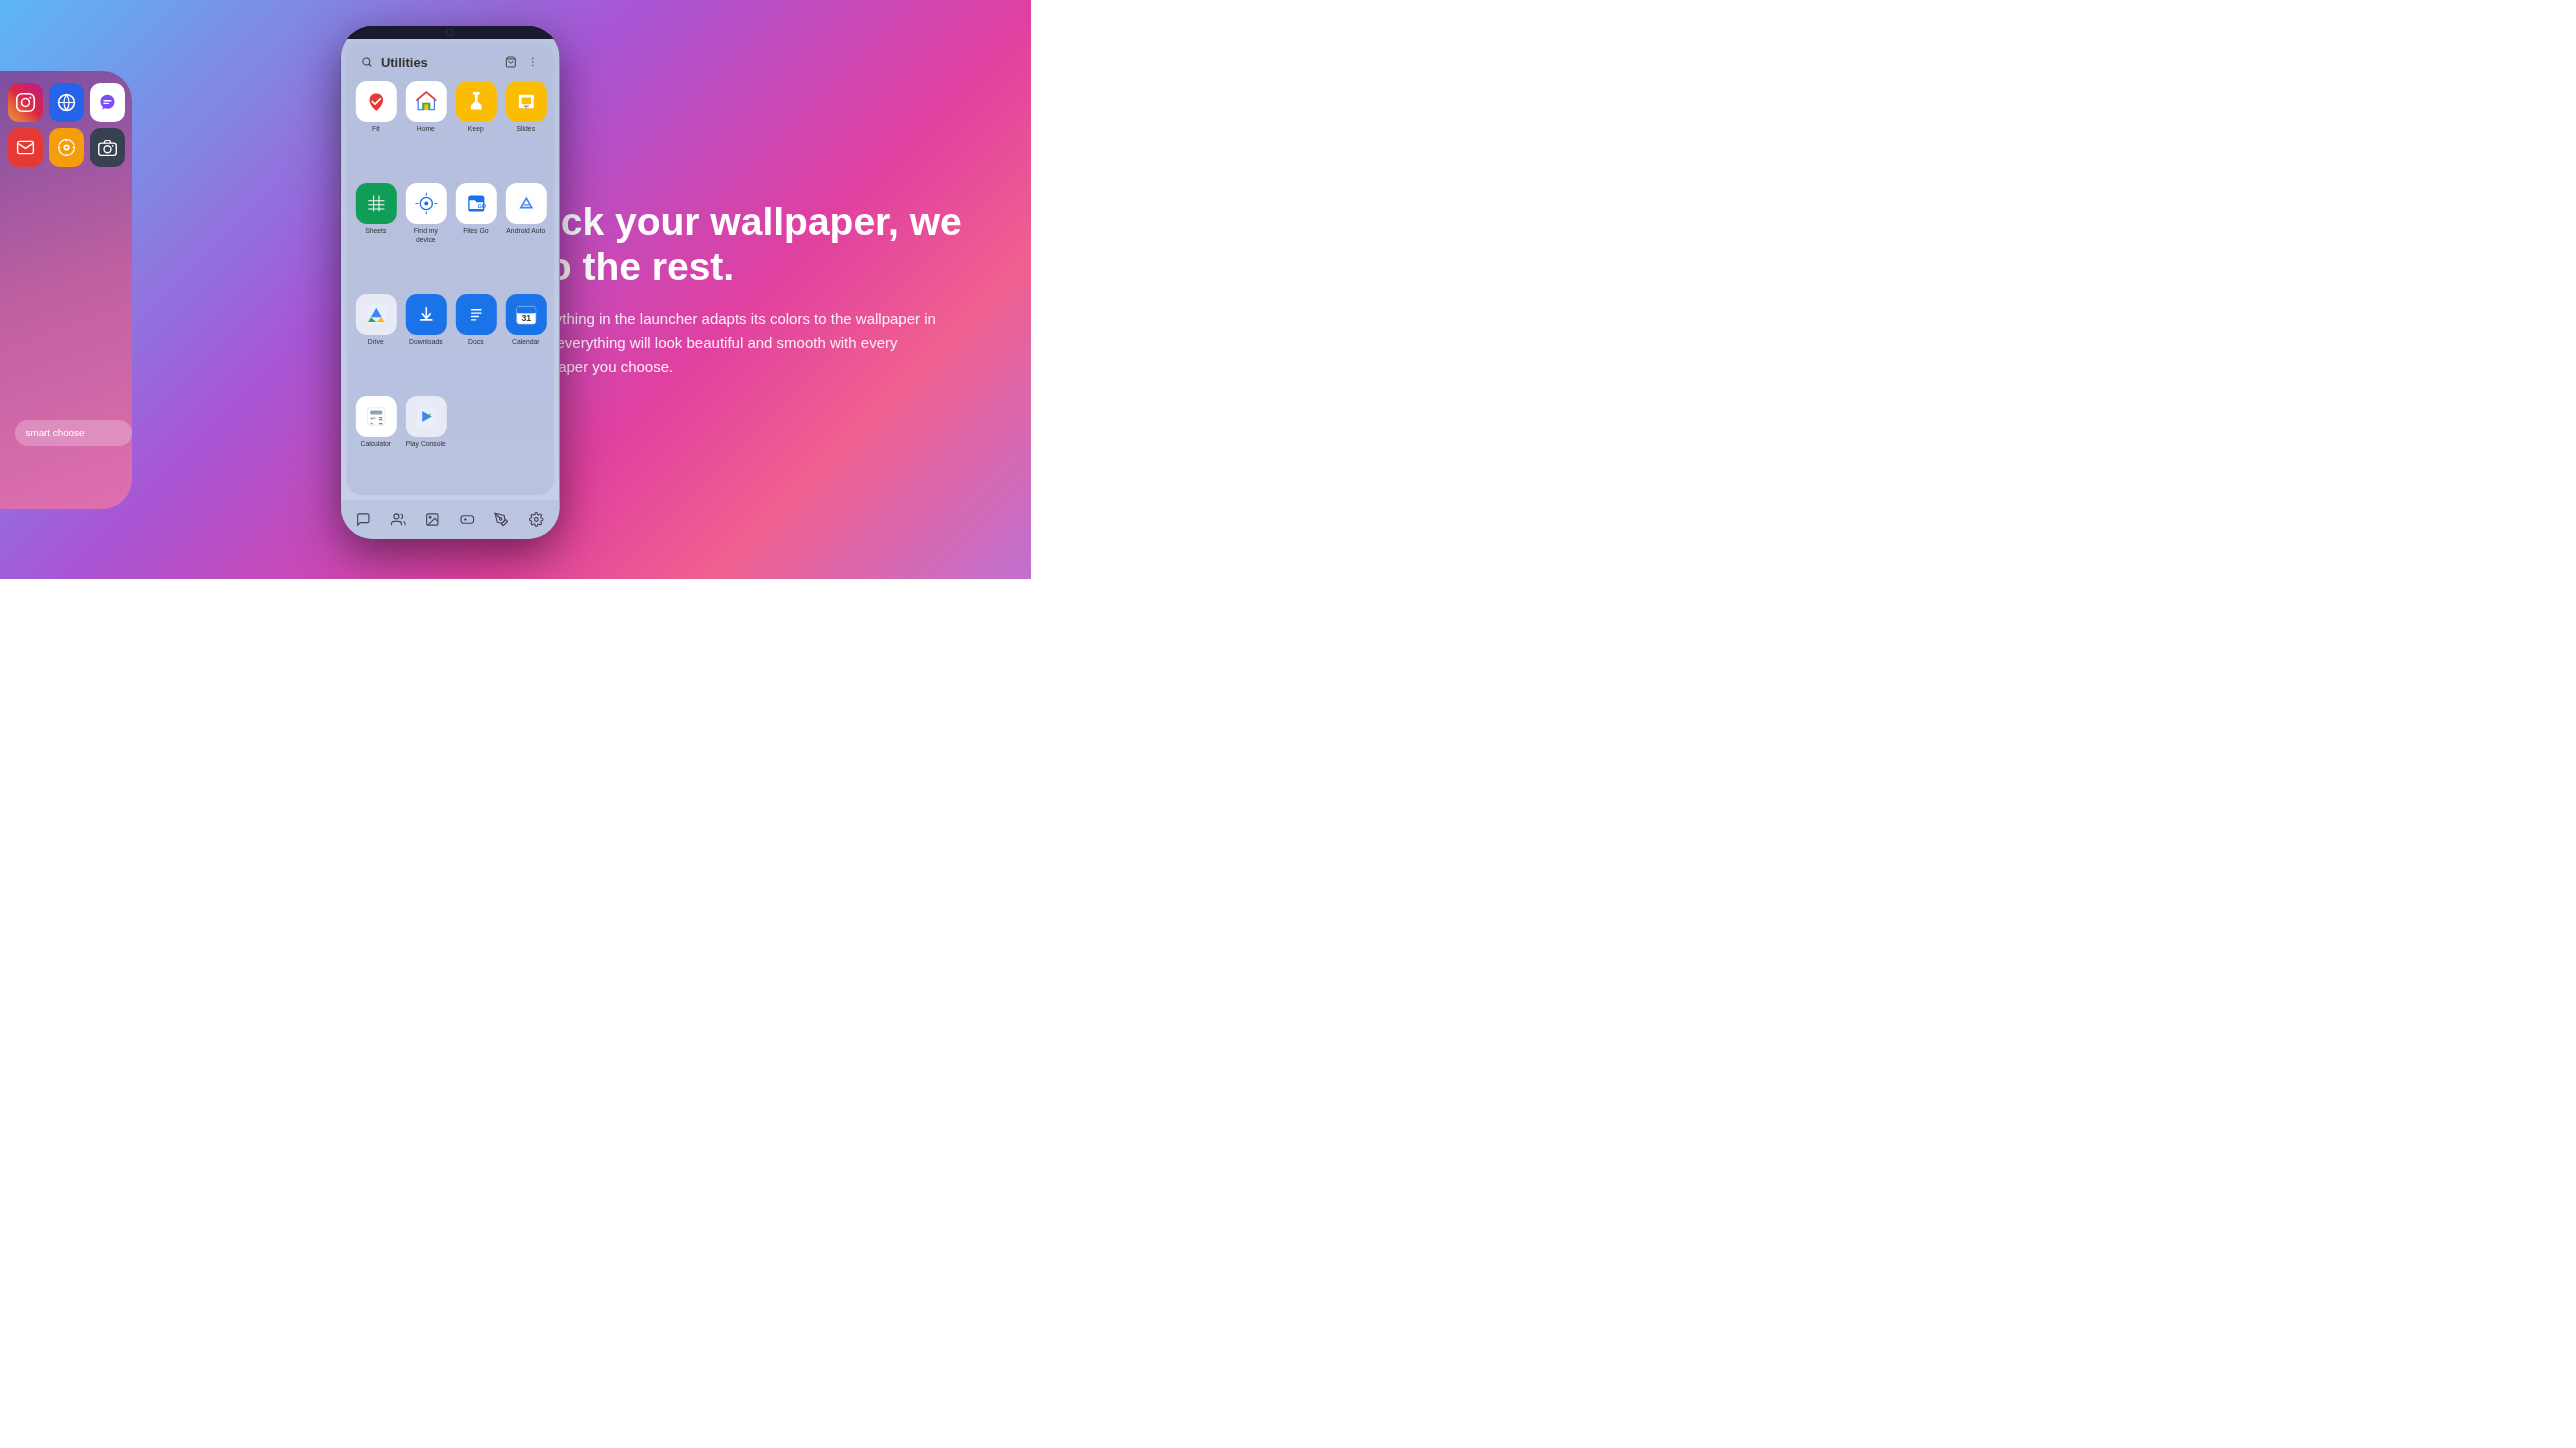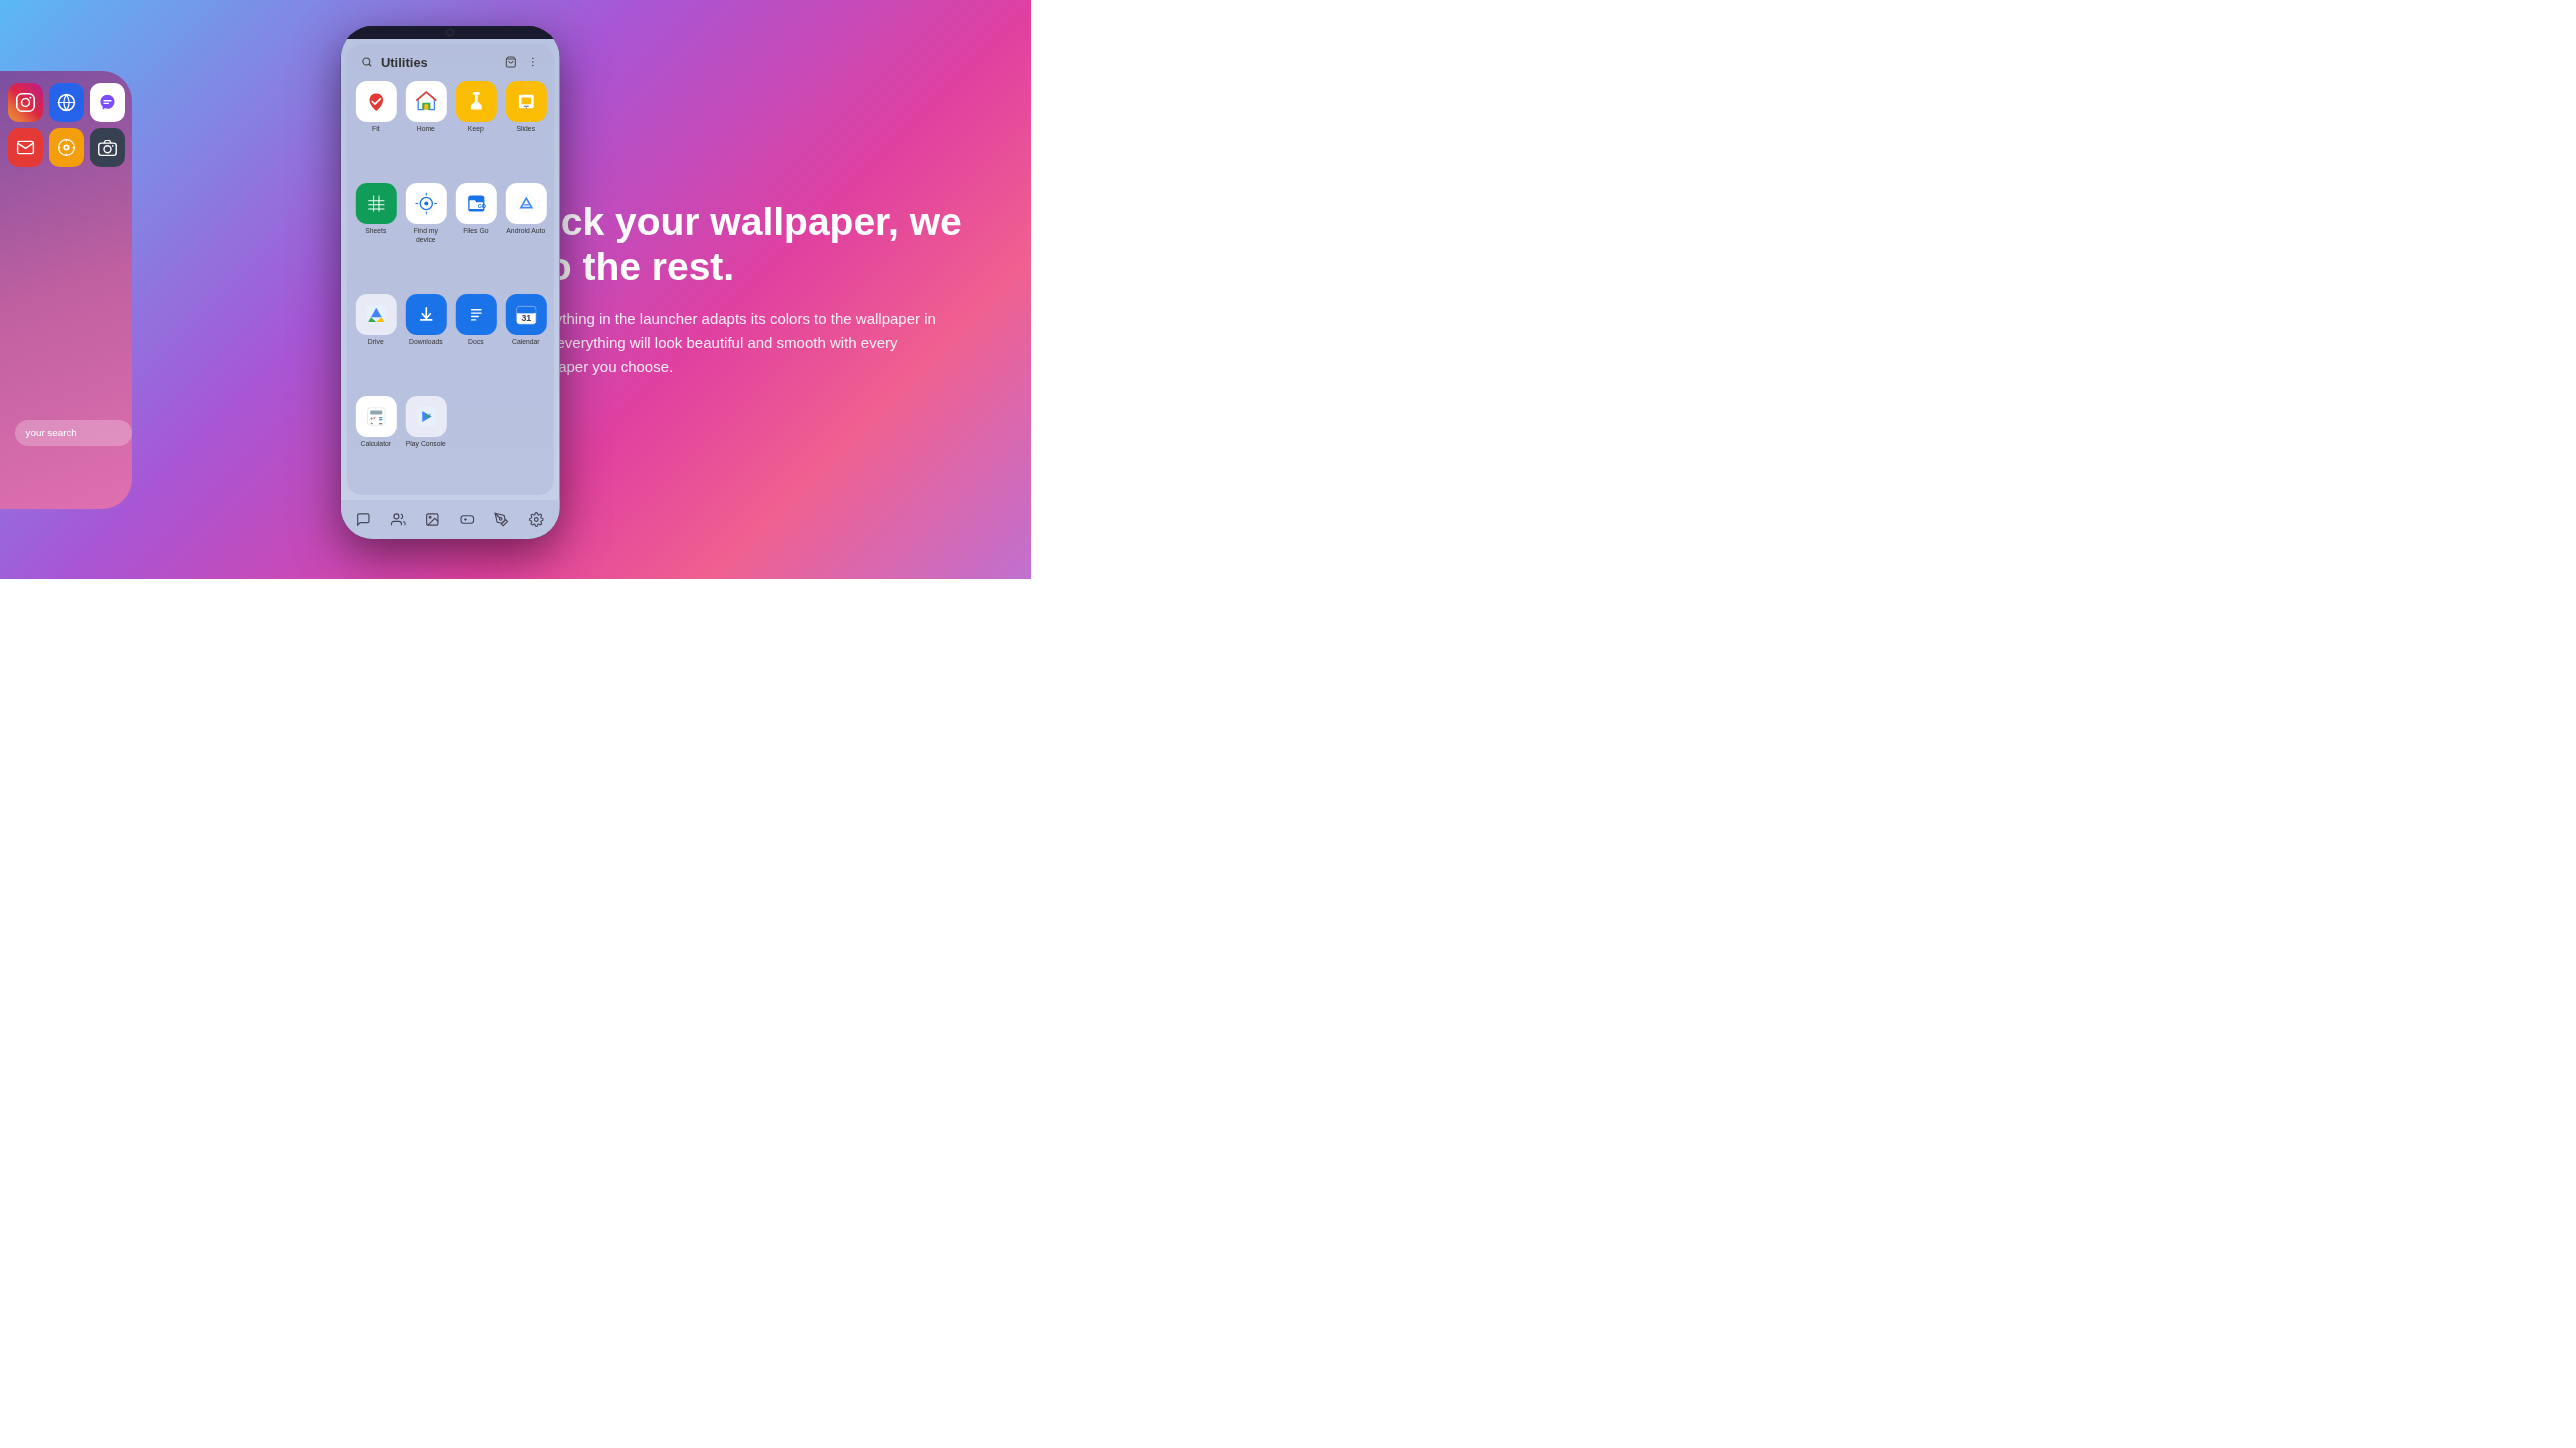--- a/index.html
+++ b/index.html
@@ -315,21 +315,21 @@
           <rect x="2" y="7" width="20" height="14" rx="3" stroke="white" stroke-width="1.6"></rect>
           <circle cx="12" cy="14" r="4" stroke="white" stroke-width="1.6"></circle>
           <path d="M8 7l1.5-3h5L16 7" stroke="white" stroke-width="1.4"></path>
           <circle cx="18" cy="10" r="1" fill="white"></circle>
         </svg>
       </div>
     </div>
 
     <div style="position:relative; margin-top: auto; padding-top: 30px;">
       <div class="smart-search">
-        <span>your search</span>
+        <span>smart choose</span>
       </div>
     </div>
   </div>
 </div>
 
 <div class="phone-main">
   <div class="phone-notch">
 
     <div style="width:7.5px;height:7.5px;background:#1a1a2e;border-radius:50%;position:absolute;top:3px;left:50%;transform:translateX(-50%);border:0.8px solid #333;"></div>
   </div>

